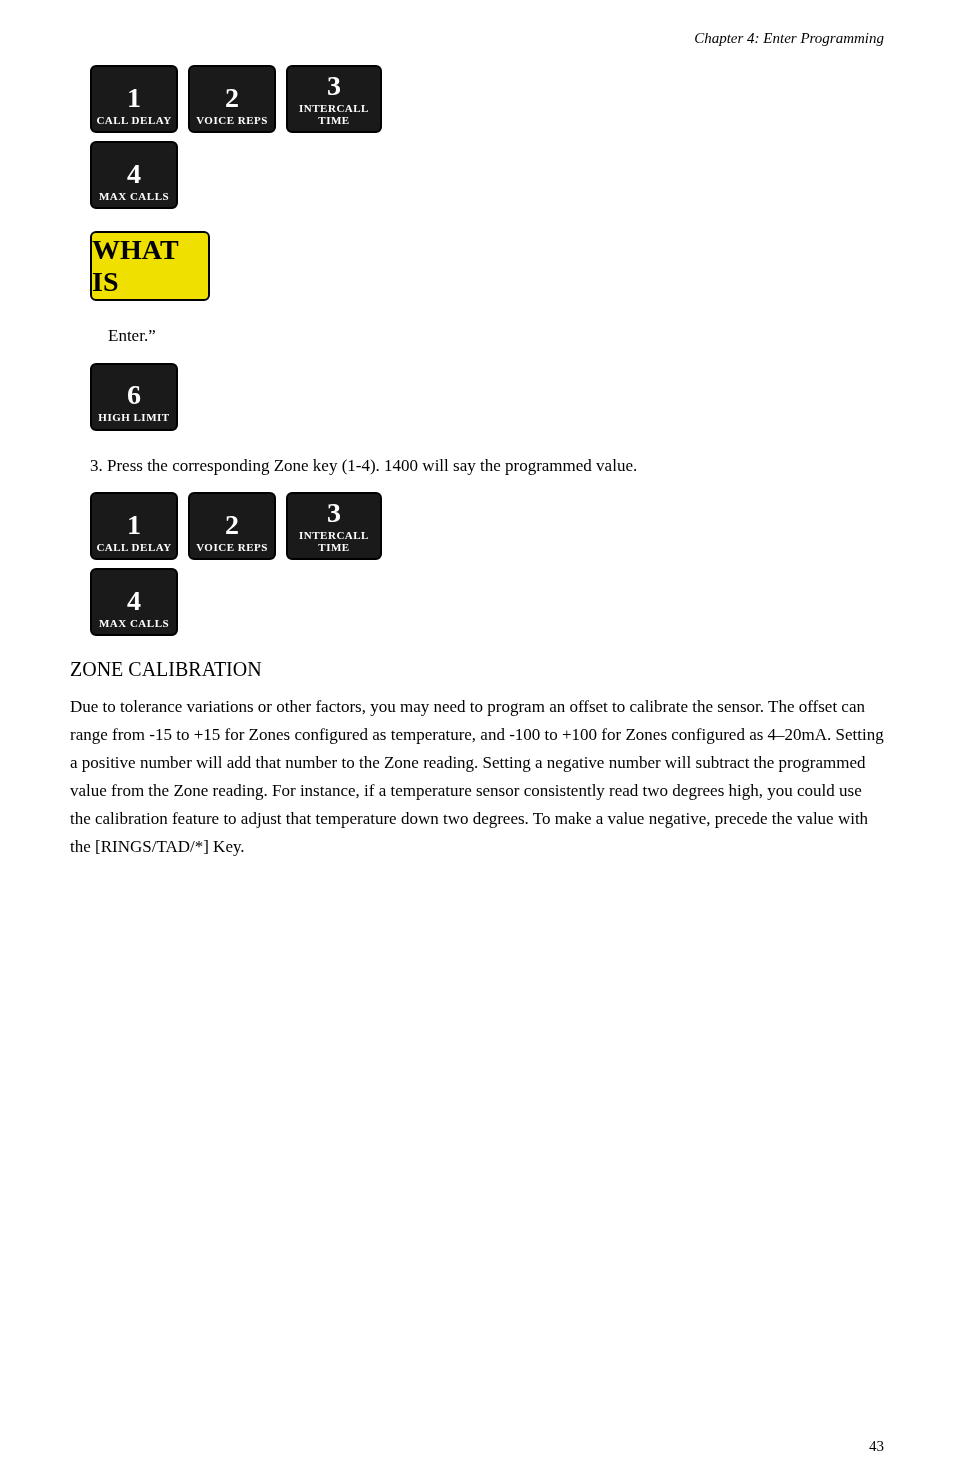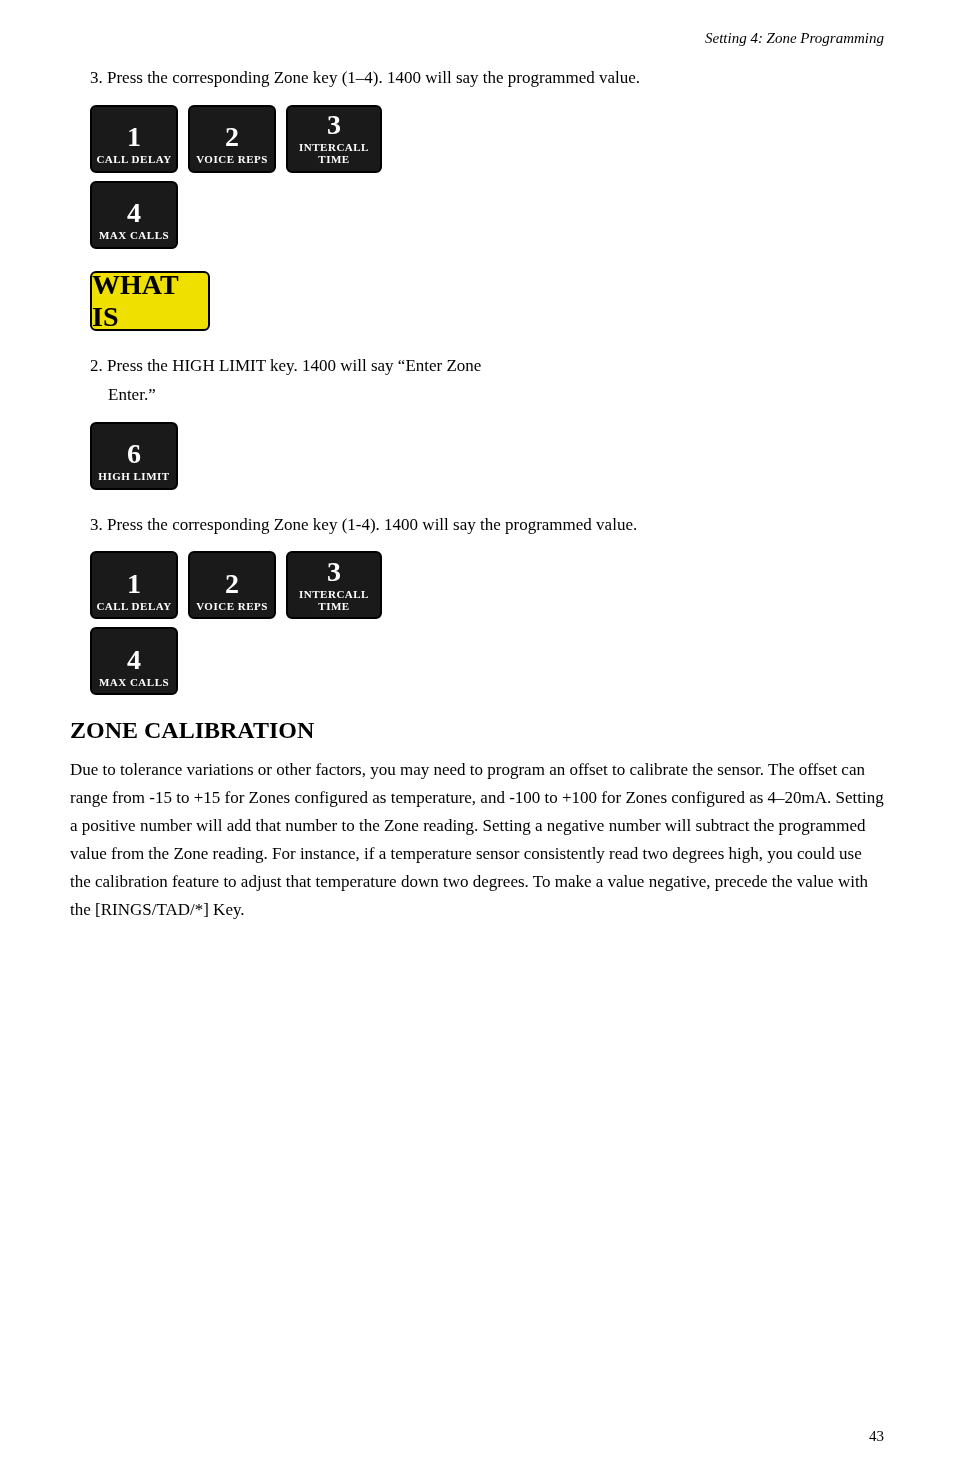--- a/index.html
+++ b/index.html
@@ -65,49 +65,49 @@
       text-transform: uppercase;
     }
 
     
     .key-btn-yellow {
       background: #f0e000;
       color: #000000;
       border: 2px solid #000;
       border-radius: 6px;
       width: 120px;
-      height: 60px;
+      height: 70px;
       display: flex;
       flex-direction: column;
       align-items: center;
       justify-content: center;
       cursor: default;
     }
 
     .key-btn-yellow .key-label-large {
       font-size: 28px;
       font-weight: bold;
       color: #000000;
     }
 
     .zone-calibration-heading {
-      font-size: 24px;
-      font-weight: bold;
+      font-size: 20px;
+      font-weight: normal;
       text-transform: uppercase;
       margin-bottom: 12px;
       margin-top: 20px;
     }
 
     .zone-calibration-body {
       line-height: 1.65;
     }
 
     .page-number {
       position: absolute;
-      bottom: 30px;
+      bottom: 20px;
       right: 70px;
       font-size: 15px;
       color: #000;
     }
 
     .keys-section {
       margin: 14px 0 22px 20px;
     }
 
     .keys-section-sm {
@@ -123,23 +123,22 @@
     
     .key-btn-narrow {
       width: 96px;
     }
   </style>
 </head>
 <body>
 
 <div class="page-container">
 
-  <div class="chapter-header">Setting 4: Zone Programming</div>
-
-  <div class="step-item">3. Press the corresponding Zone key (1–4). 1400 will say the programmed value.</div>
+  <div class="chapter-header">Chapter 4: Enter Programming</div>
+
 
   <div class="keys-section">
     <div class="keys-row">
       <div class="key-btn">
         <span class="key-number">1</span>
         <span class="key-label">CALL DELAY</span>
       </div>
       <div class="key-btn">
         <span class="key-number">2</span>
         <span class="key-label">VOICE REPS</span>
@@ -158,21 +157,20 @@
   </div>
 
 
   <div class="keys-section-sm">
     <div class="key-btn-yellow">
       <span class="key-label-large">WHAT IS</span>
     </div>
   </div>
 
   <div style="margin-left:20px; margin-bottom: 4px;">
-    <div class="step-item" style="margin-left:0;">2. Press the HIGH LIMIT key.  1400 will say “Enter Zone</div>
     <div style="margin-left: 18px; line-height:1.5;">Enter.”</div>
   </div>
 
   <div class="keys-section-sm">
     <div class="key-btn">
       <span class="key-number">6</span>
       <span class="key-label">HIGH LIMIT</span>
     </div>
   </div>
 

